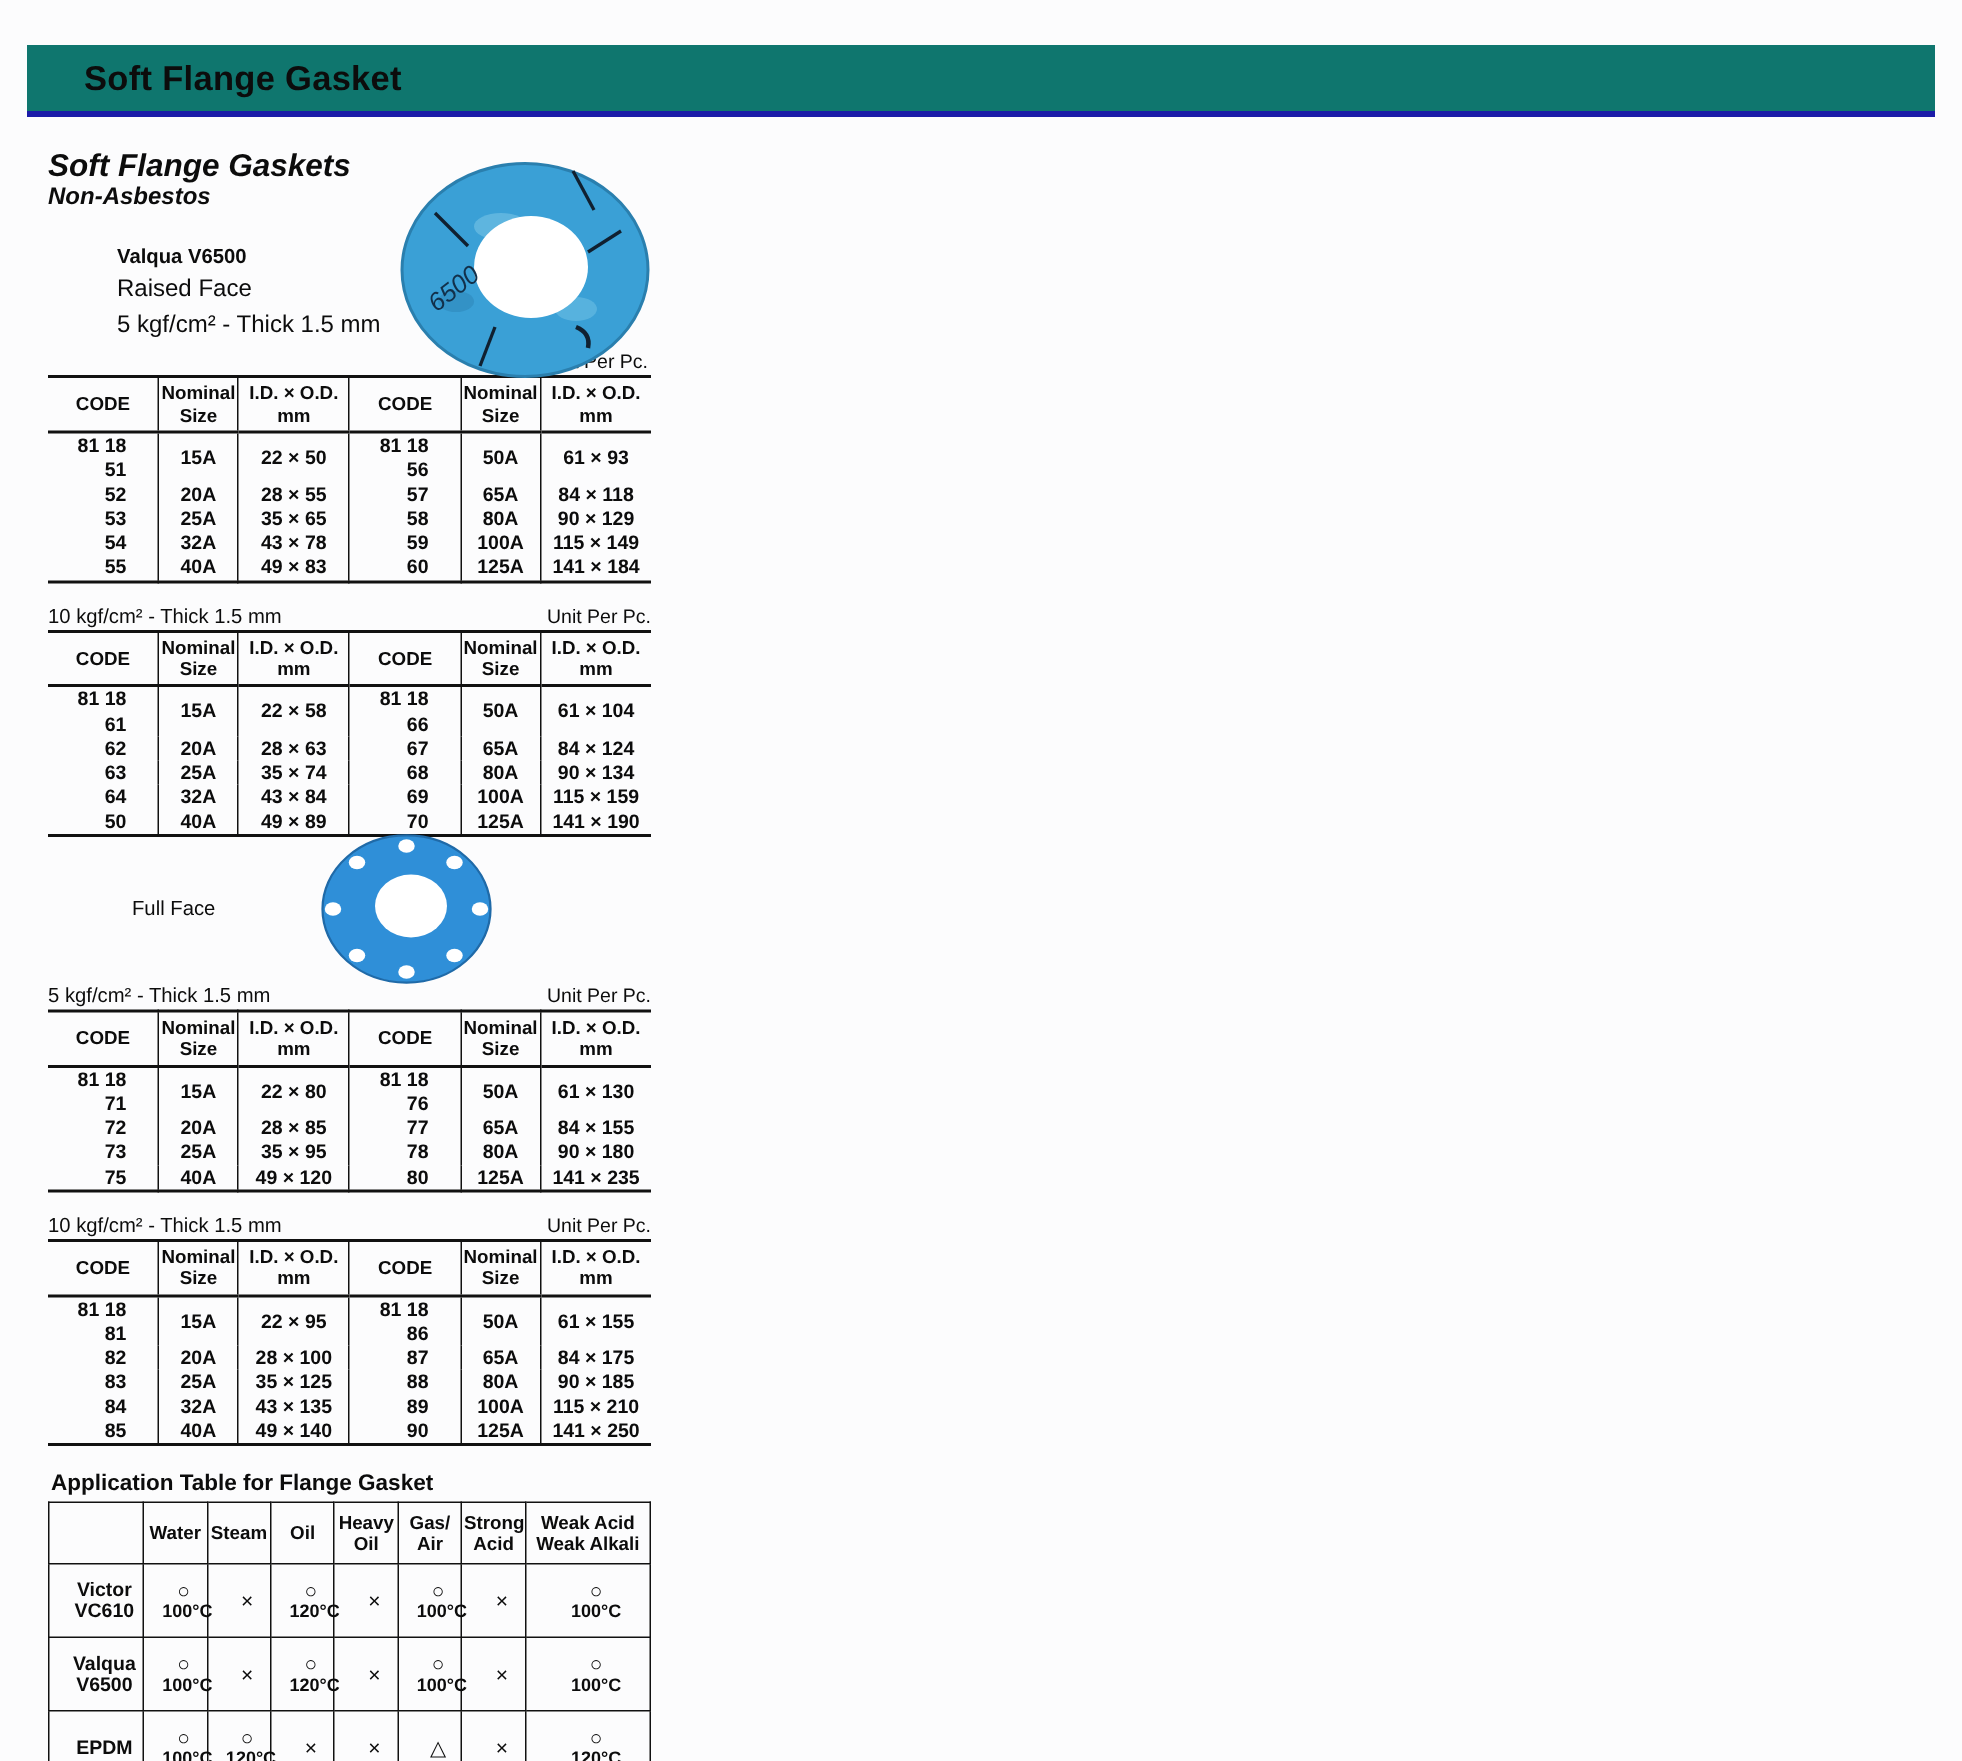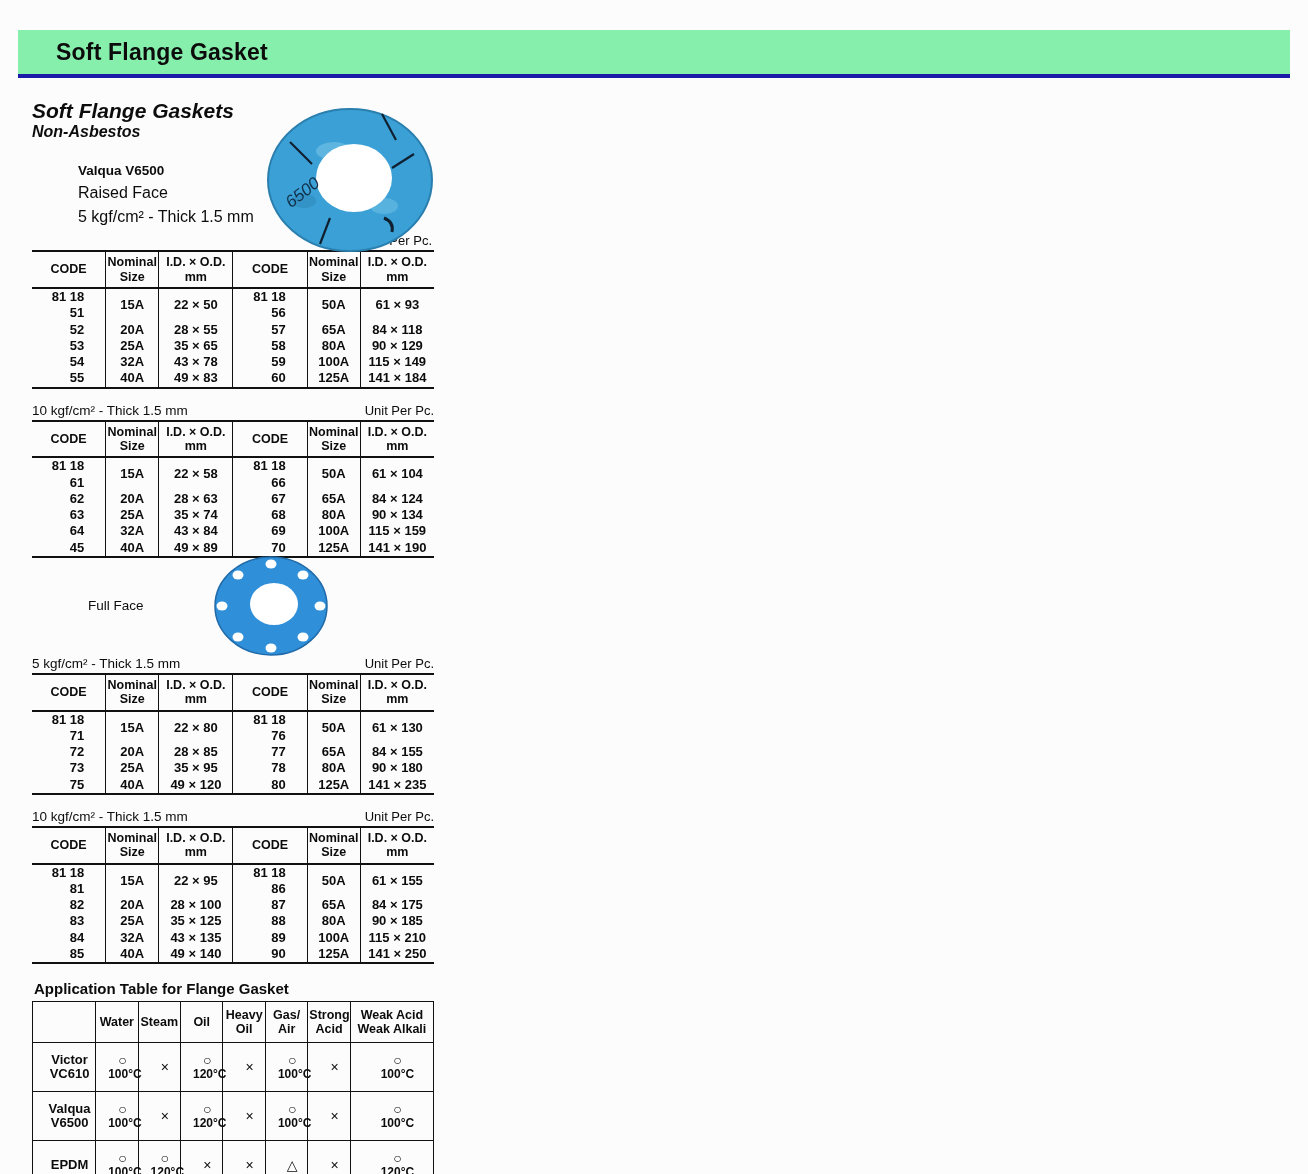--- a/index.html
+++ b/index.html
@@ -1,19 +1,19 @@
 <!DOCTYPE html>
 <html><head>
 <meta charset="utf-8">
 <style>
   html,body{margin:0;padding:0;background:#ffffff;}
   .page{position:relative;width:1308px;height:1174px;background:#fcfcfd;overflow:hidden;
         font-family:"Liberation Sans",sans-serif;color:#0c0c0c;}
   
-  .banner{position:absolute;left:18px;top:30px;width:1272px;height:44px;background:#86efac;
+  .banner{position:absolute;left:18px;top:30px;width:1272px;height:44px;background:#0f766e;
           border-bottom:4px solid #1b1ba8;display:flex;align-items:center;}
   .banner .title{margin-left:38px;font-size:23px;font-weight:bold;letter-spacing:0.2px;}
   
   .col{position:absolute;top:100px;}
   .col-left{left:32px;width:402px;}
   .col-mid{left:456px;top:110px;width:406px;}
   .col{position:absolute;}
   .colwrap{position:relative;}
   h2.sec-title{margin:0;font-size:21px;font-weight:bold;font-style:italic;line-height:1.05;}
   .sec-sub{font-size:16px;font-weight:bold;font-style:italic;margin-top:1px;}
@@ -192,21 +192,21 @@
           </tr>
           <tr>
             <td class="code">64</td>
             <td class="size">32A</td>
             <td class="dims">43 × 84</td>
             <td class="code">69</td>
             <td class="size">100A</td>
             <td class="dims">115 × 159</td>
           </tr>
           <tr>
-            <td class="code">45</td>
+            <td class="code">50</td>
             <td class="size">40A</td>
             <td class="dims">49 × 89</td>
             <td class="code">70</td>
             <td class="size">125A</td>
             <td class="dims">141 × 190</td>
           </tr>
         </tbody>
       </table>
 
     <div class="fullface">

